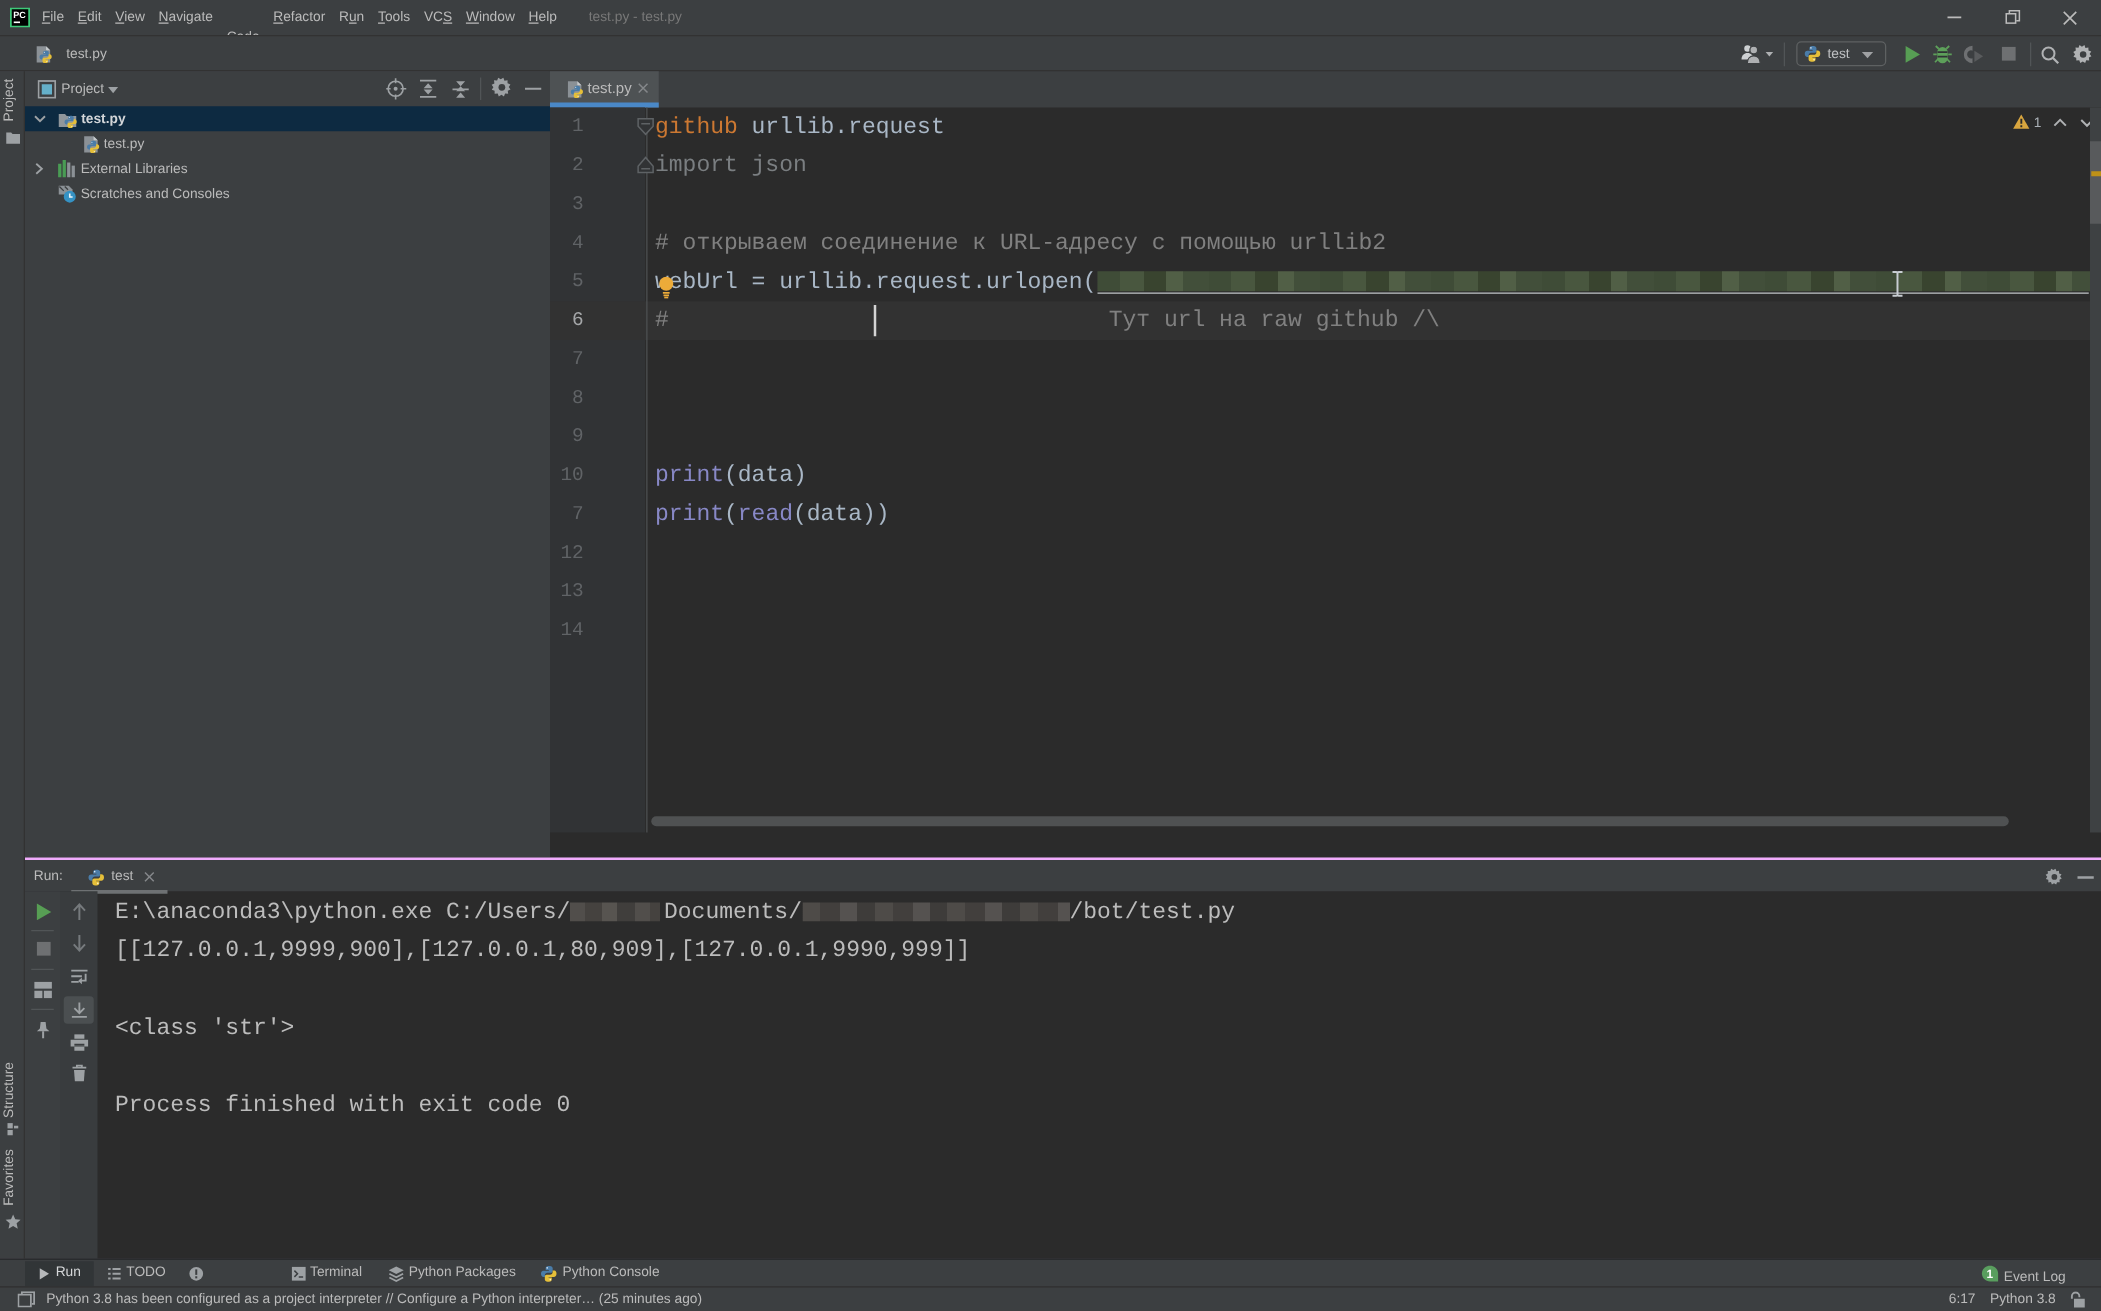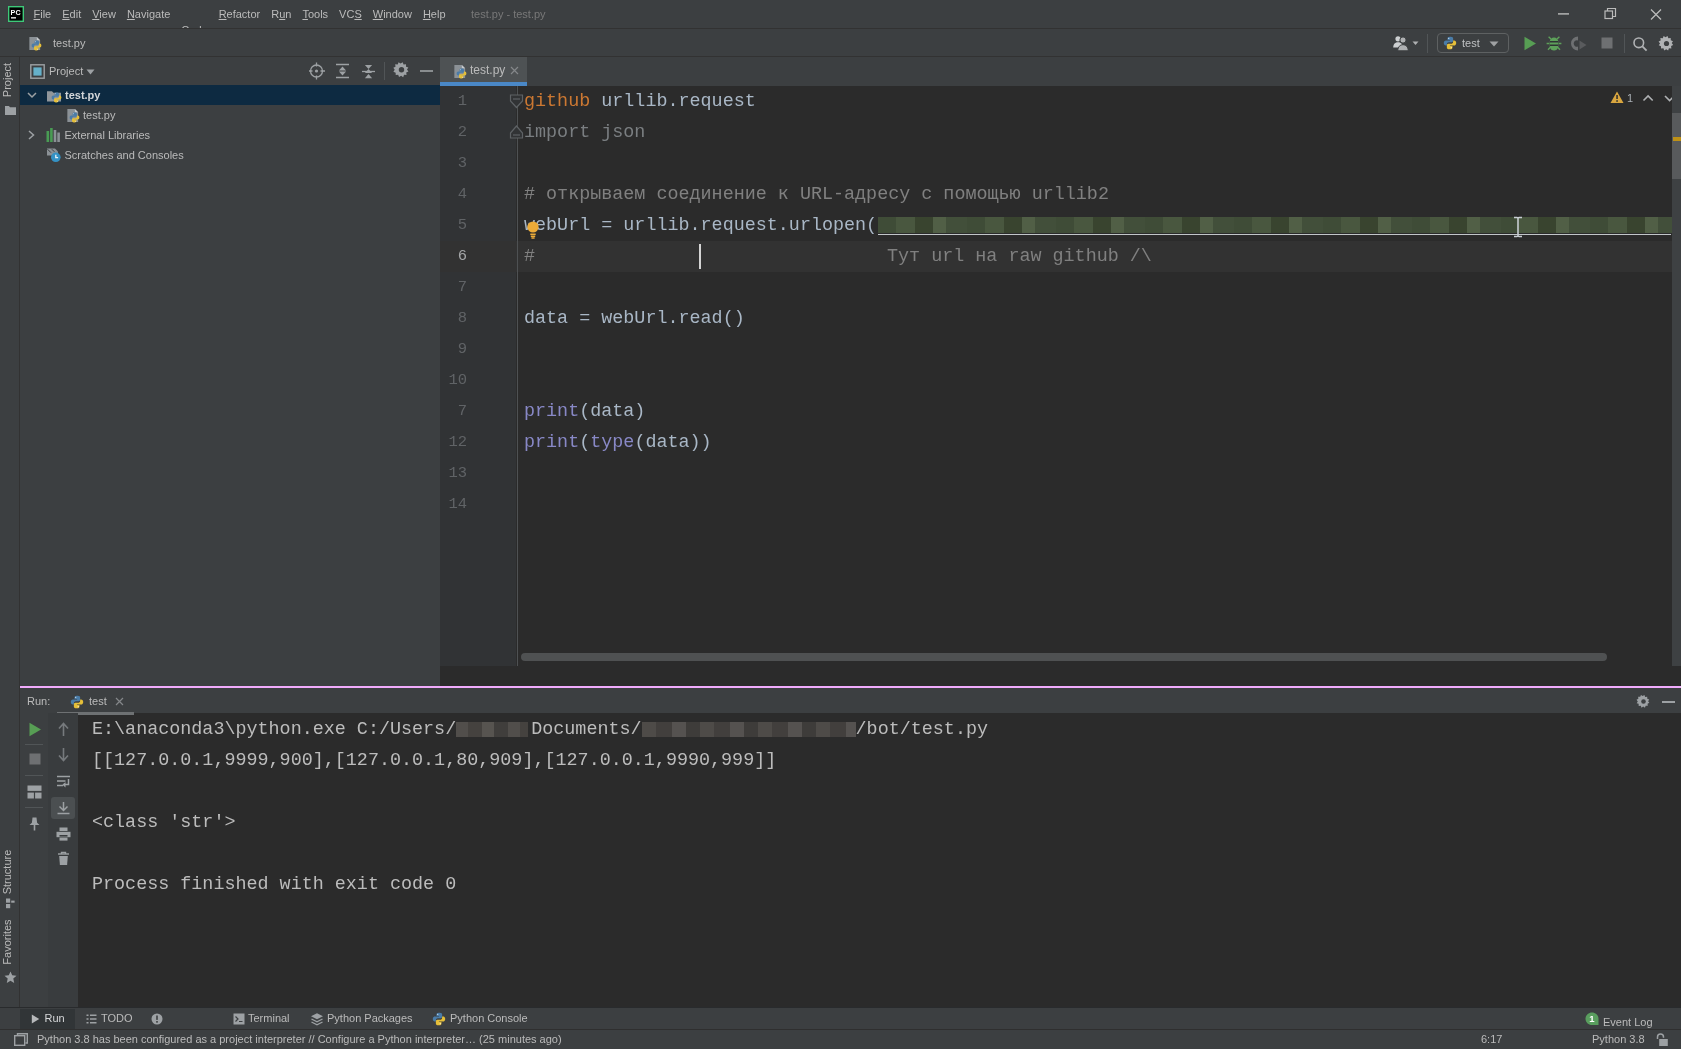--- a/index.html
+++ b/index.html
@@ -265,25 +265,24 @@
   </svg>
 
   <div class="mono abs" style="left:84px;top:29px;color:#a9b7c6;">
     <div class="cl"><span style="color:#cc7832;">github</span> urllib.request</div>
     <div class="cl" style="color:#7a7e81;">import json</div>
     <div class="cl">&nbsp;</div>
     <div class="cl" style="color:#808080;"># открываем соединение к URL-адресу с помощью urllib2</div>
     <div class="cl">webUrl = urllib.request.urlopen(</div>
     <div class="cl" style="color:#808080;">#</div>
     <div class="cl">&nbsp;</div>
-    <div class="cl">data = webUrl.read()</div>
     <div class="cl">&nbsp;</div>
     <div class="cl">&nbsp;</div>
     <div class="cl"><span style="color:#8888c6;">print</span>(data)</div>
-    <div class="cl"><span style="color:#8888c6;">print</span>(<span style="color:#8888c6;">type</span>(data))</div>
+    <div class="cl"><span style="color:#8888c6;">print</span>(<span style="color:#8888c6;">read</span>(data))</div>
     <div class="cl">&nbsp;</div>
   </div>
   <div class="mono abs" style="left:447px;top:184px;color:#808080;">
       <div class="cl">Тут url на raw github /\</div>
     </div>
 
   <div class="abs" style="left:438px;top:160px;width:794px;height:16px;background:repeating-linear-gradient(90deg,#3f4c37 0 18px,#49573f 18px 37px,#39442f 37px 55px,#515f46 55px 68px,#424f3a 68px 89px);"></div>
   <div class="abs" style="left:438px;top:177px;width:793px;height:1px;background:#c2c6c9;"></div>
 
   <svg class="ico" style="left:1072px;top:159px;" width="12" height="22" viewBox="0 0 12 22">
@@ -430,19 +429,19 @@
   </svg>
   <div class="abs" style="left:1603px;top:4px;height:21px;line-height:21px;">Event Log</div>
 </div>
 
 <div class="abs" id="statusbar" style="left:0;top:1029px;width:1681px;height:20px;background:#3c3f41;border-top:1px solid #2f2f2f;box-sizing:border-box;">
   <svg class="ico" style="left:14px;top:3px;" width="14" height="13" viewBox="0 0 14 13">
     <rect x="0.7" y="2.7" width="10" height="9.6" fill="none" stroke="#9da1a4" stroke-width="1.4"></rect>
     <path d="M3.5 2.5 V0.7 H13.3 V10 h-1.8" fill="none" stroke="#9da1a4" stroke-width="1.4"></path>
   </svg>
   <div class="abs" style="left:37px;top:0;height:19px;line-height:19px;color:#bbbbbb;">Python 3.8 has been configured as a project interpreter // Configure a Python interpreter… (25 minutes ago)</div>
-  <div class="abs" style="left:1481px;top:0;height:19px;line-height:19px;color:#bbbbbb;">6:17</div>
+  <div class="abs" style="left:1559px;top:0;height:19px;line-height:19px;color:#bbbbbb;">6:17</div>
   <div class="abs" style="left:1592px;top:0;height:19px;line-height:19px;color:#bbbbbb;">Python 3.8</div>
   <svg class="ico" style="left:1656px;top:3px;" width="13" height="14" viewBox="0 0 13 14">
     <rect x="3.2" y="6" width="8.6" height="7" fill="#9da1a4"></rect>
     <path d="M1.5 6 V4 a3 3 0 0 1 6 0 v0.8" fill="none" stroke="#9da1a4" stroke-width="1.5"></path>
   </svg>
 </div>
 
 </body></html>

